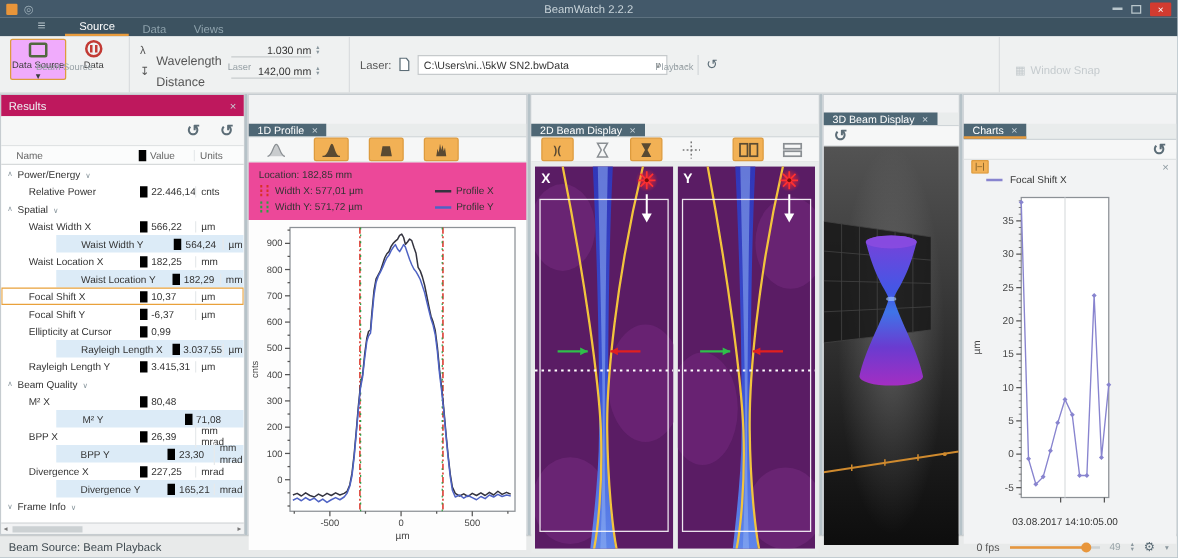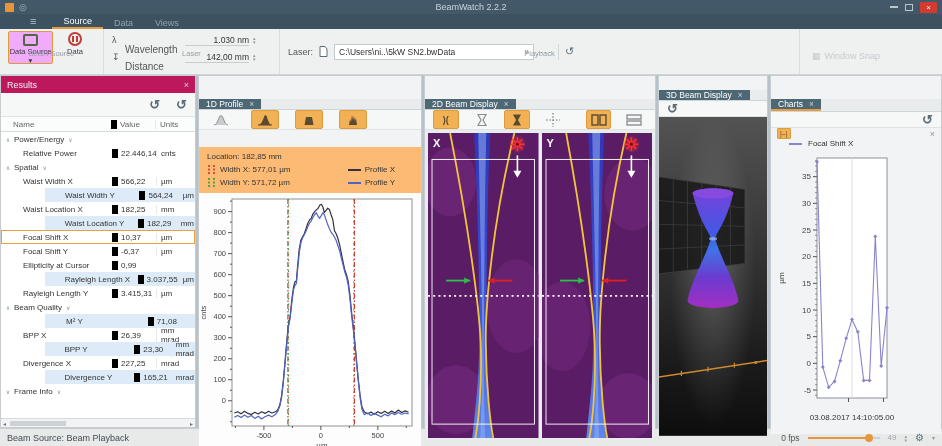--- a/index.html
+++ b/index.html
@@ -103,21 +103,21 @@
   .hscroll { height:9px; border-top:1px solid #d7dadb; background:#f2f3f4; display:flex;
     align-items:center; font-size:6px; color:#777; padding:0 2px; gap:2px; }
   .hs-track { flex:1; height:5px; position:relative; }
   .hs-thumb { position:absolute; left:2px; top:0; width:56px; height:5px; background:#ccd1d3; }
 
   
   .tb-1d { height:25px; gap:16px; }
   .tbtn { width:28px; height:19px; display:flex; align-items:center; justify-content:center;
     border-radius:2px; border:1px solid transparent; }
   .tbtn.on { background:#f2b155; border-color:#dd9b3e; }
-  .info1d { background:#fdba74; padding:3px 8px 4px; font-size:8px; color:#333;margin-top:17px; }
+  .info1d { background:#ec4899; padding:3px 8px 4px; font-size:8px; color:#333; }
   .info1d .row { display:flex; align-items:center; height:13px; gap:4px; }
   .leg-dash { width:13px; height:2px; }
   .leg-lbl { font-size:8px; color:#333; }
   .chartwrap { flex:1; background:#fdfdfd; }
 
   
   .tb-2d { height:25px; gap:10px; }
   .beam2d-body { flex:1; display:flex; gap:3px; padding:3px; background:#e9ecec; }
   .beamview { flex:1; position:relative; overflow:hidden; }
   .bv-label { position:absolute; top:4px; left:5px; color:#fff; font-size:11px;
@@ -316,20 +316,26 @@
           <div class="trow">
             <span class="c-chev"></span>
             <span class="c-name indent">Rayleigh Length Y</span>
             <span class="c-val">3.415,31</span>
             <span class="c-units">µm</span>
           </div>
           <div class="trow">
             <span class="c-chev">∧</span>
             <span class="c-name">Beam Quality<span class="c-midchev">∨</span></span>
             <span class="c-val"></span>
+            <span class="c-units"></span>
+          </div>
+          <div class="trow">
+            <span class="c-chev"></span>
+            <span class="c-name indent">M² X</span>
+            <span class="c-val">80,48</span>
             <span class="c-units"></span>
           </div>
           <div class="trow alt">
             <span class="c-chev"></span>
             <span class="c-name indent">M² Y</span>
             <span class="c-val">71,08</span>
             <span class="c-units"></span>
           </div>
           <div class="trow">
             <span class="c-chev"></span>

